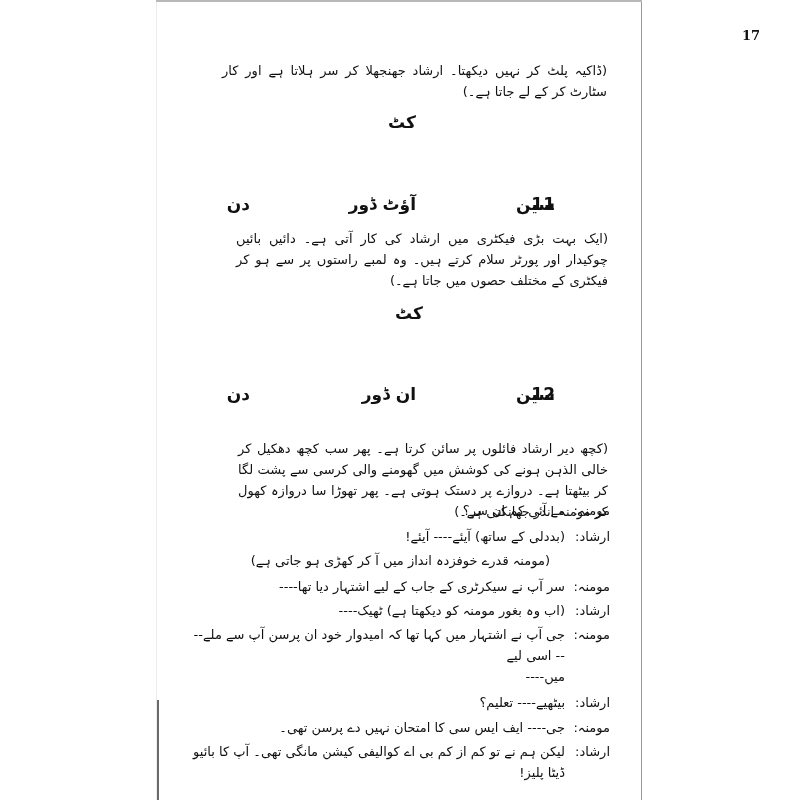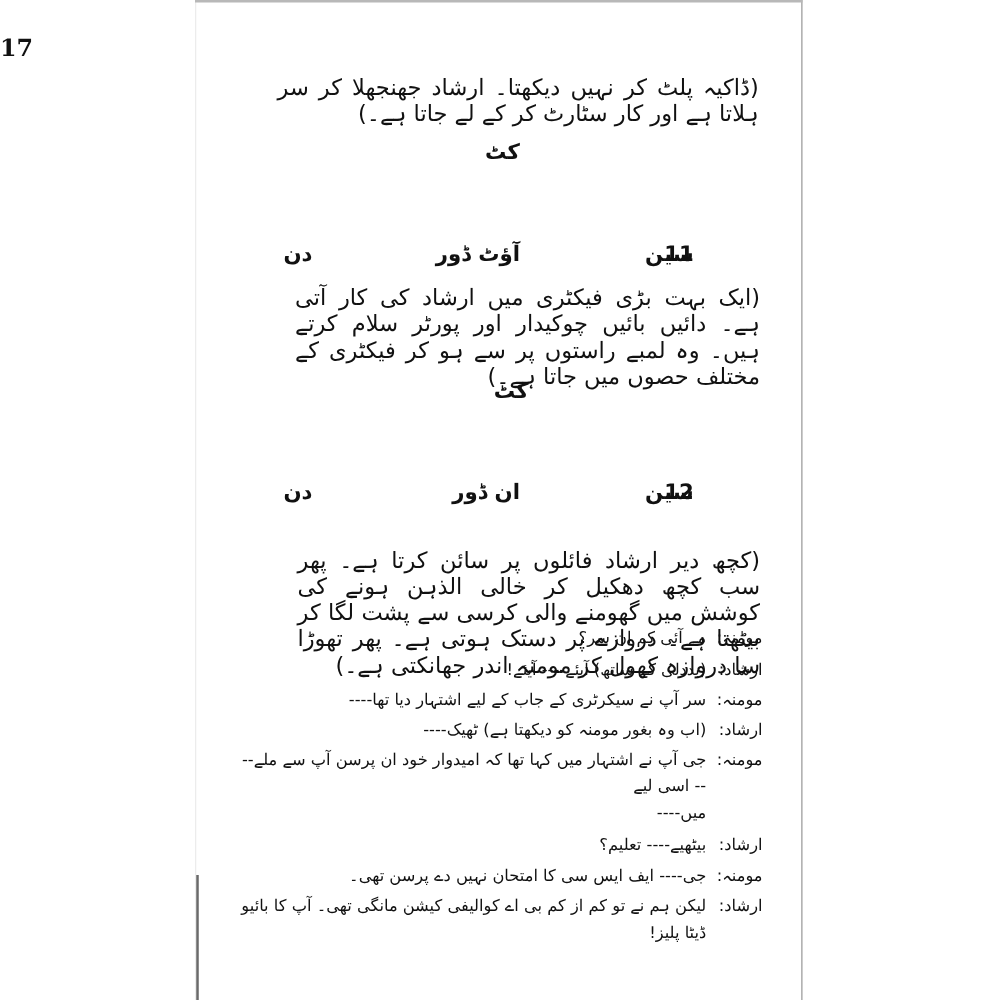--- a/index.html
+++ b/index.html
@@ -40,33 +40,33 @@
       top: 700px;
       width: 1.5px;
       height: 100px;
       background: #6a6a6a;
     }
     .page-number {
       position: absolute;
       left: 0;
       width: 760px;
       top: 28px;
-      text-align: left;
+      text-align: right;
       font-family: "DejaVu Serif", serif;
       font-weight: bold;
-      font-size: 19px;
+      font-size: 13px;
     }
     .rtl {
       direction: rtl;
       unicode-bidi: embed;
       font-family: "DejaVu Sans", sans-serif;
     }
     .para {
       position: absolute;
-      font-size: 18px;
+      font-size: 13px;
       line-height: 21px;
       text-align: justify;
       text-align-last: right;
     }
     .cut {
       position: absolute;
       font-size: 17px;
       font-weight: bold;
       direction: rtl;
       font-family: "DejaVu Sans", sans-serif;
@@ -161,20 +161,23 @@
 
 <div class="dialog" style="top:500px;">
   <div class="row" style="margin-bottom:5px;">
     <span class="speaker">مومنہ:</span>
     <span class="speech">مے آئی کم ان سر؟</span>
   </div>
   <div class="row" style="margin-bottom:3px;">
     <span class="speaker">ارشاد:</span>
     <span class="speech">(بددلی کے ساتھ) آیئے---- آیئے!</span>
   </div>
+  <div class="row direction" style="margin-bottom:5px;">
+    <span class="speech">(مومنہ قدرے خوفزدہ انداز میں آ کر کھڑی ہو جاتی ہے)</span>
+  </div>
   <div class="row" style="margin-bottom:3px;">
     <span class="speaker">مومنہ:</span>
     <span class="speech">سر آپ نے سیکرٹری کے جاب کے لیے اشتہار دیا تھا----</span>
   </div>
   <div class="row" style="margin-bottom:3px;">
     <span class="speaker">ارشاد:</span>
     <span class="speech">(اب وہ بغور مومنہ کو دیکھتا ہے) ٹھیک----</span>
   </div>
   <div class="row">
     <span class="speaker">مومنہ:</span>

